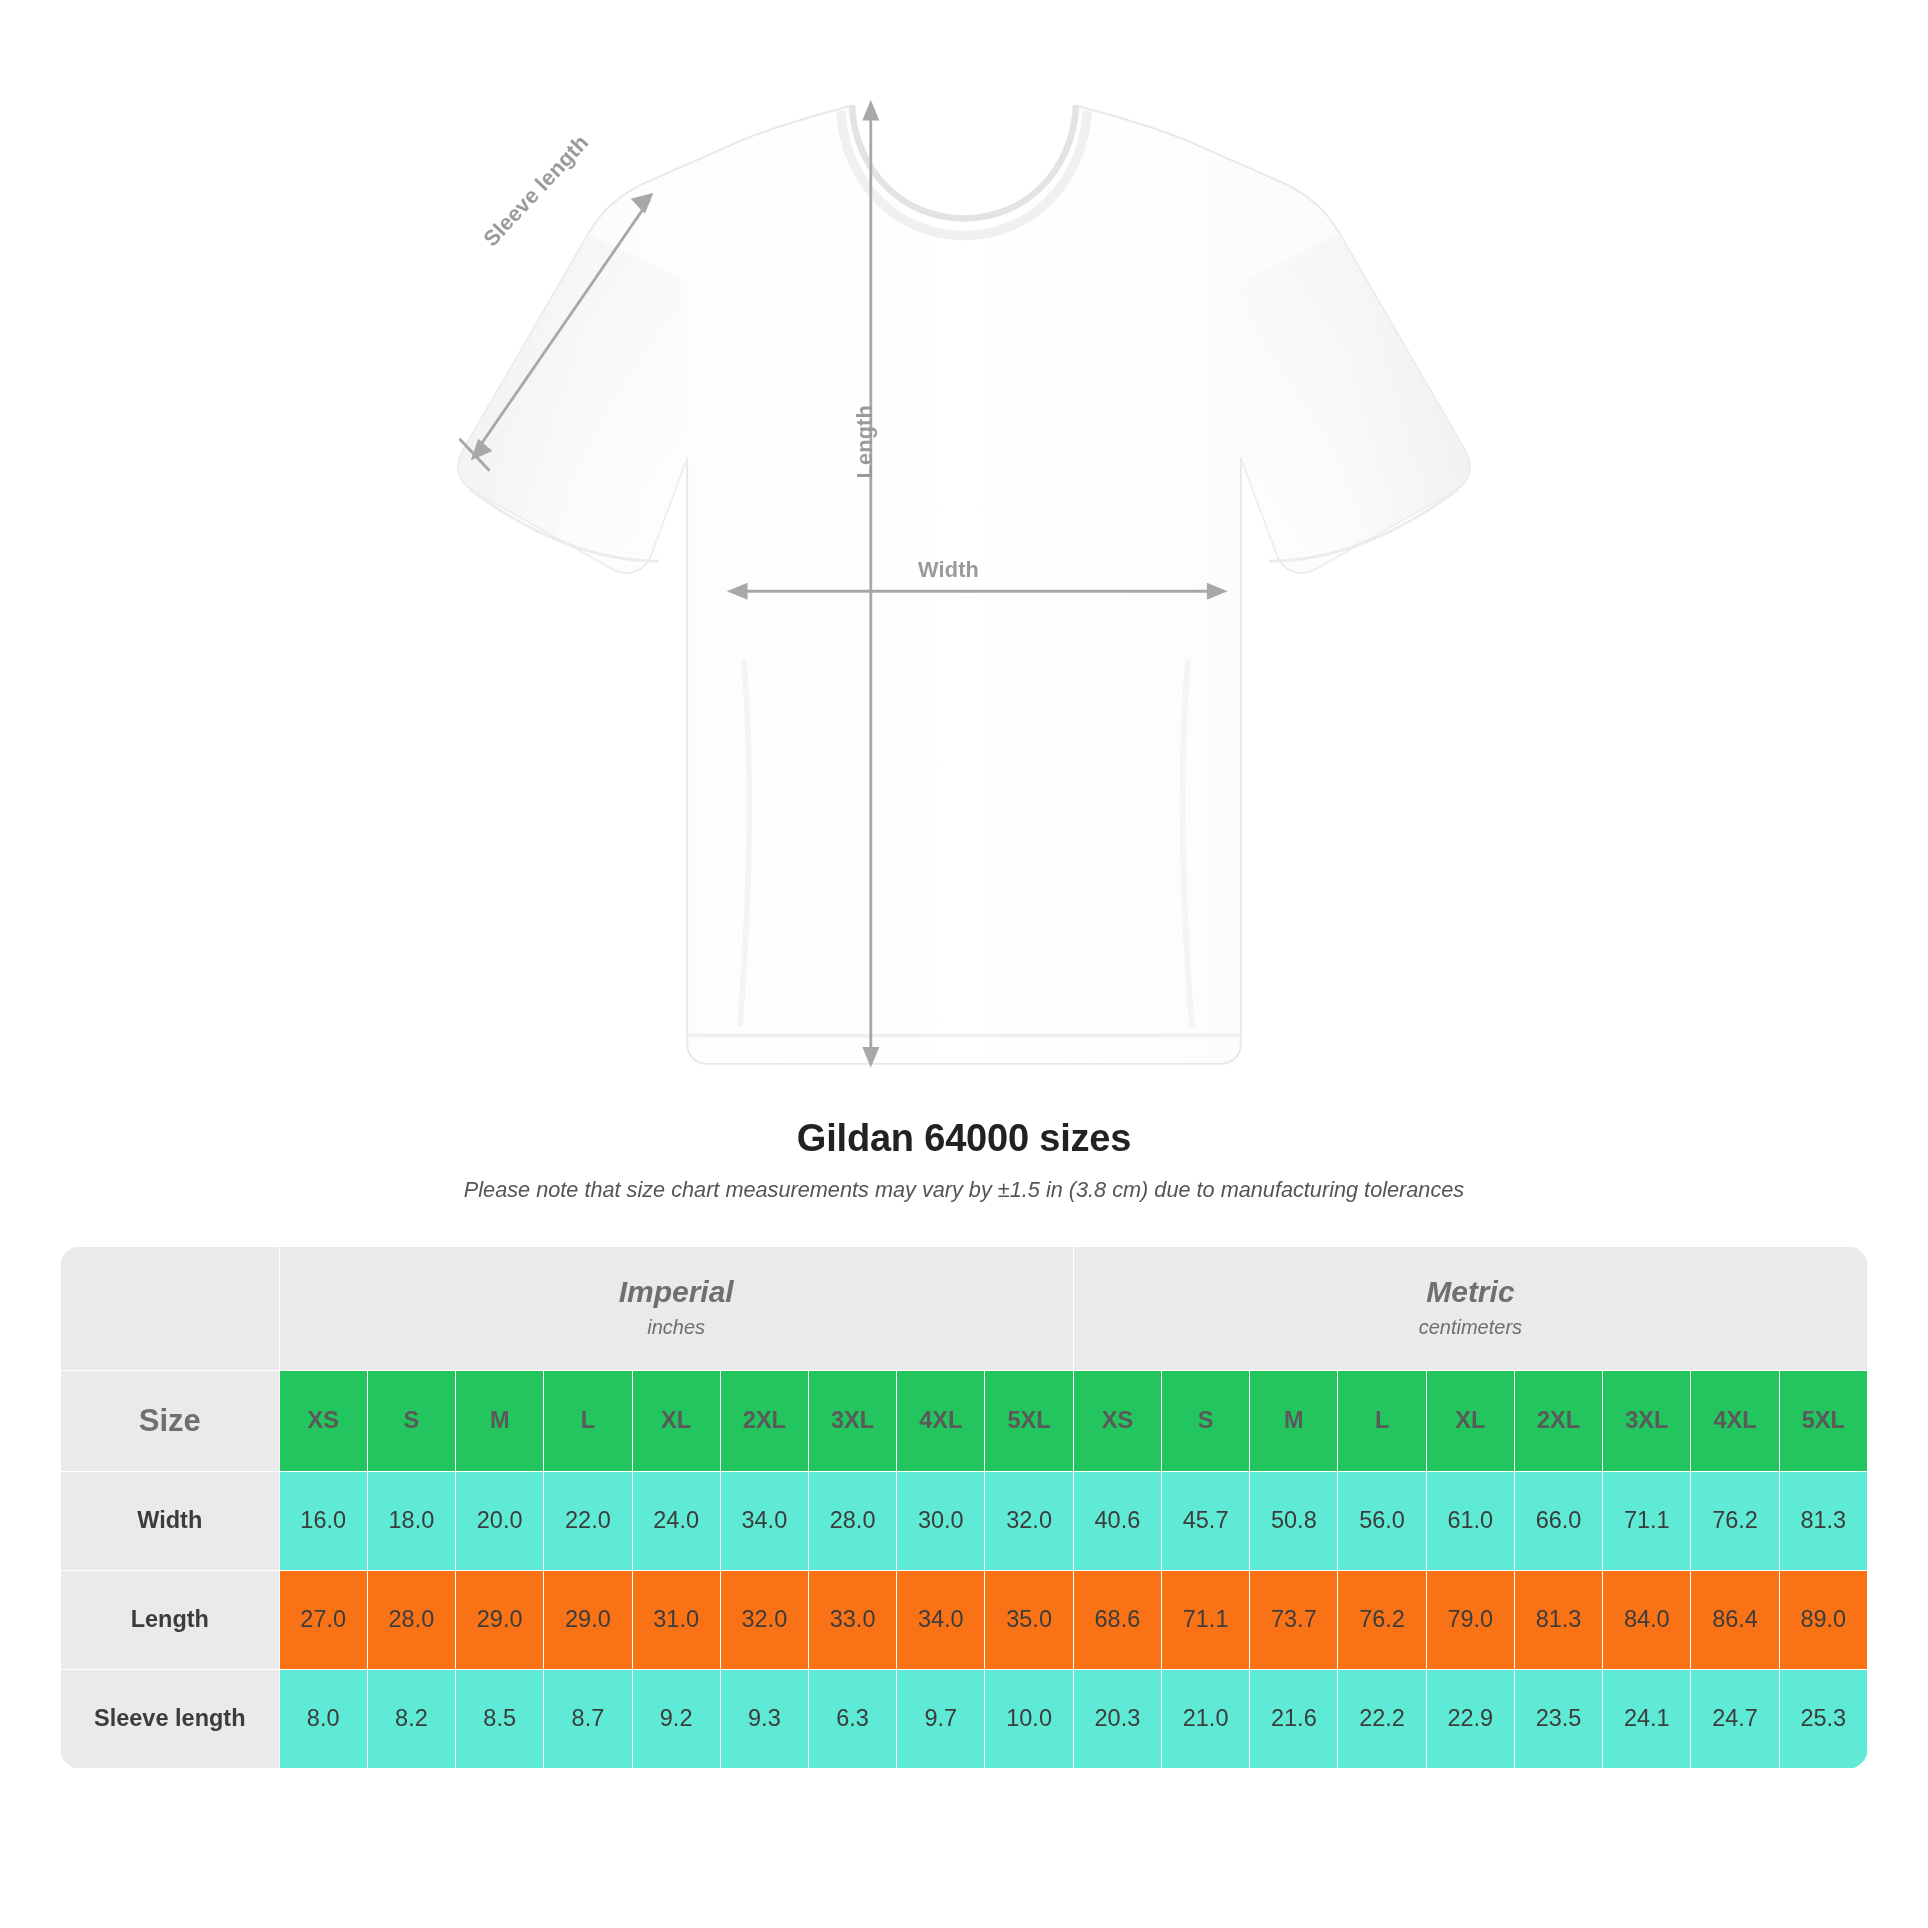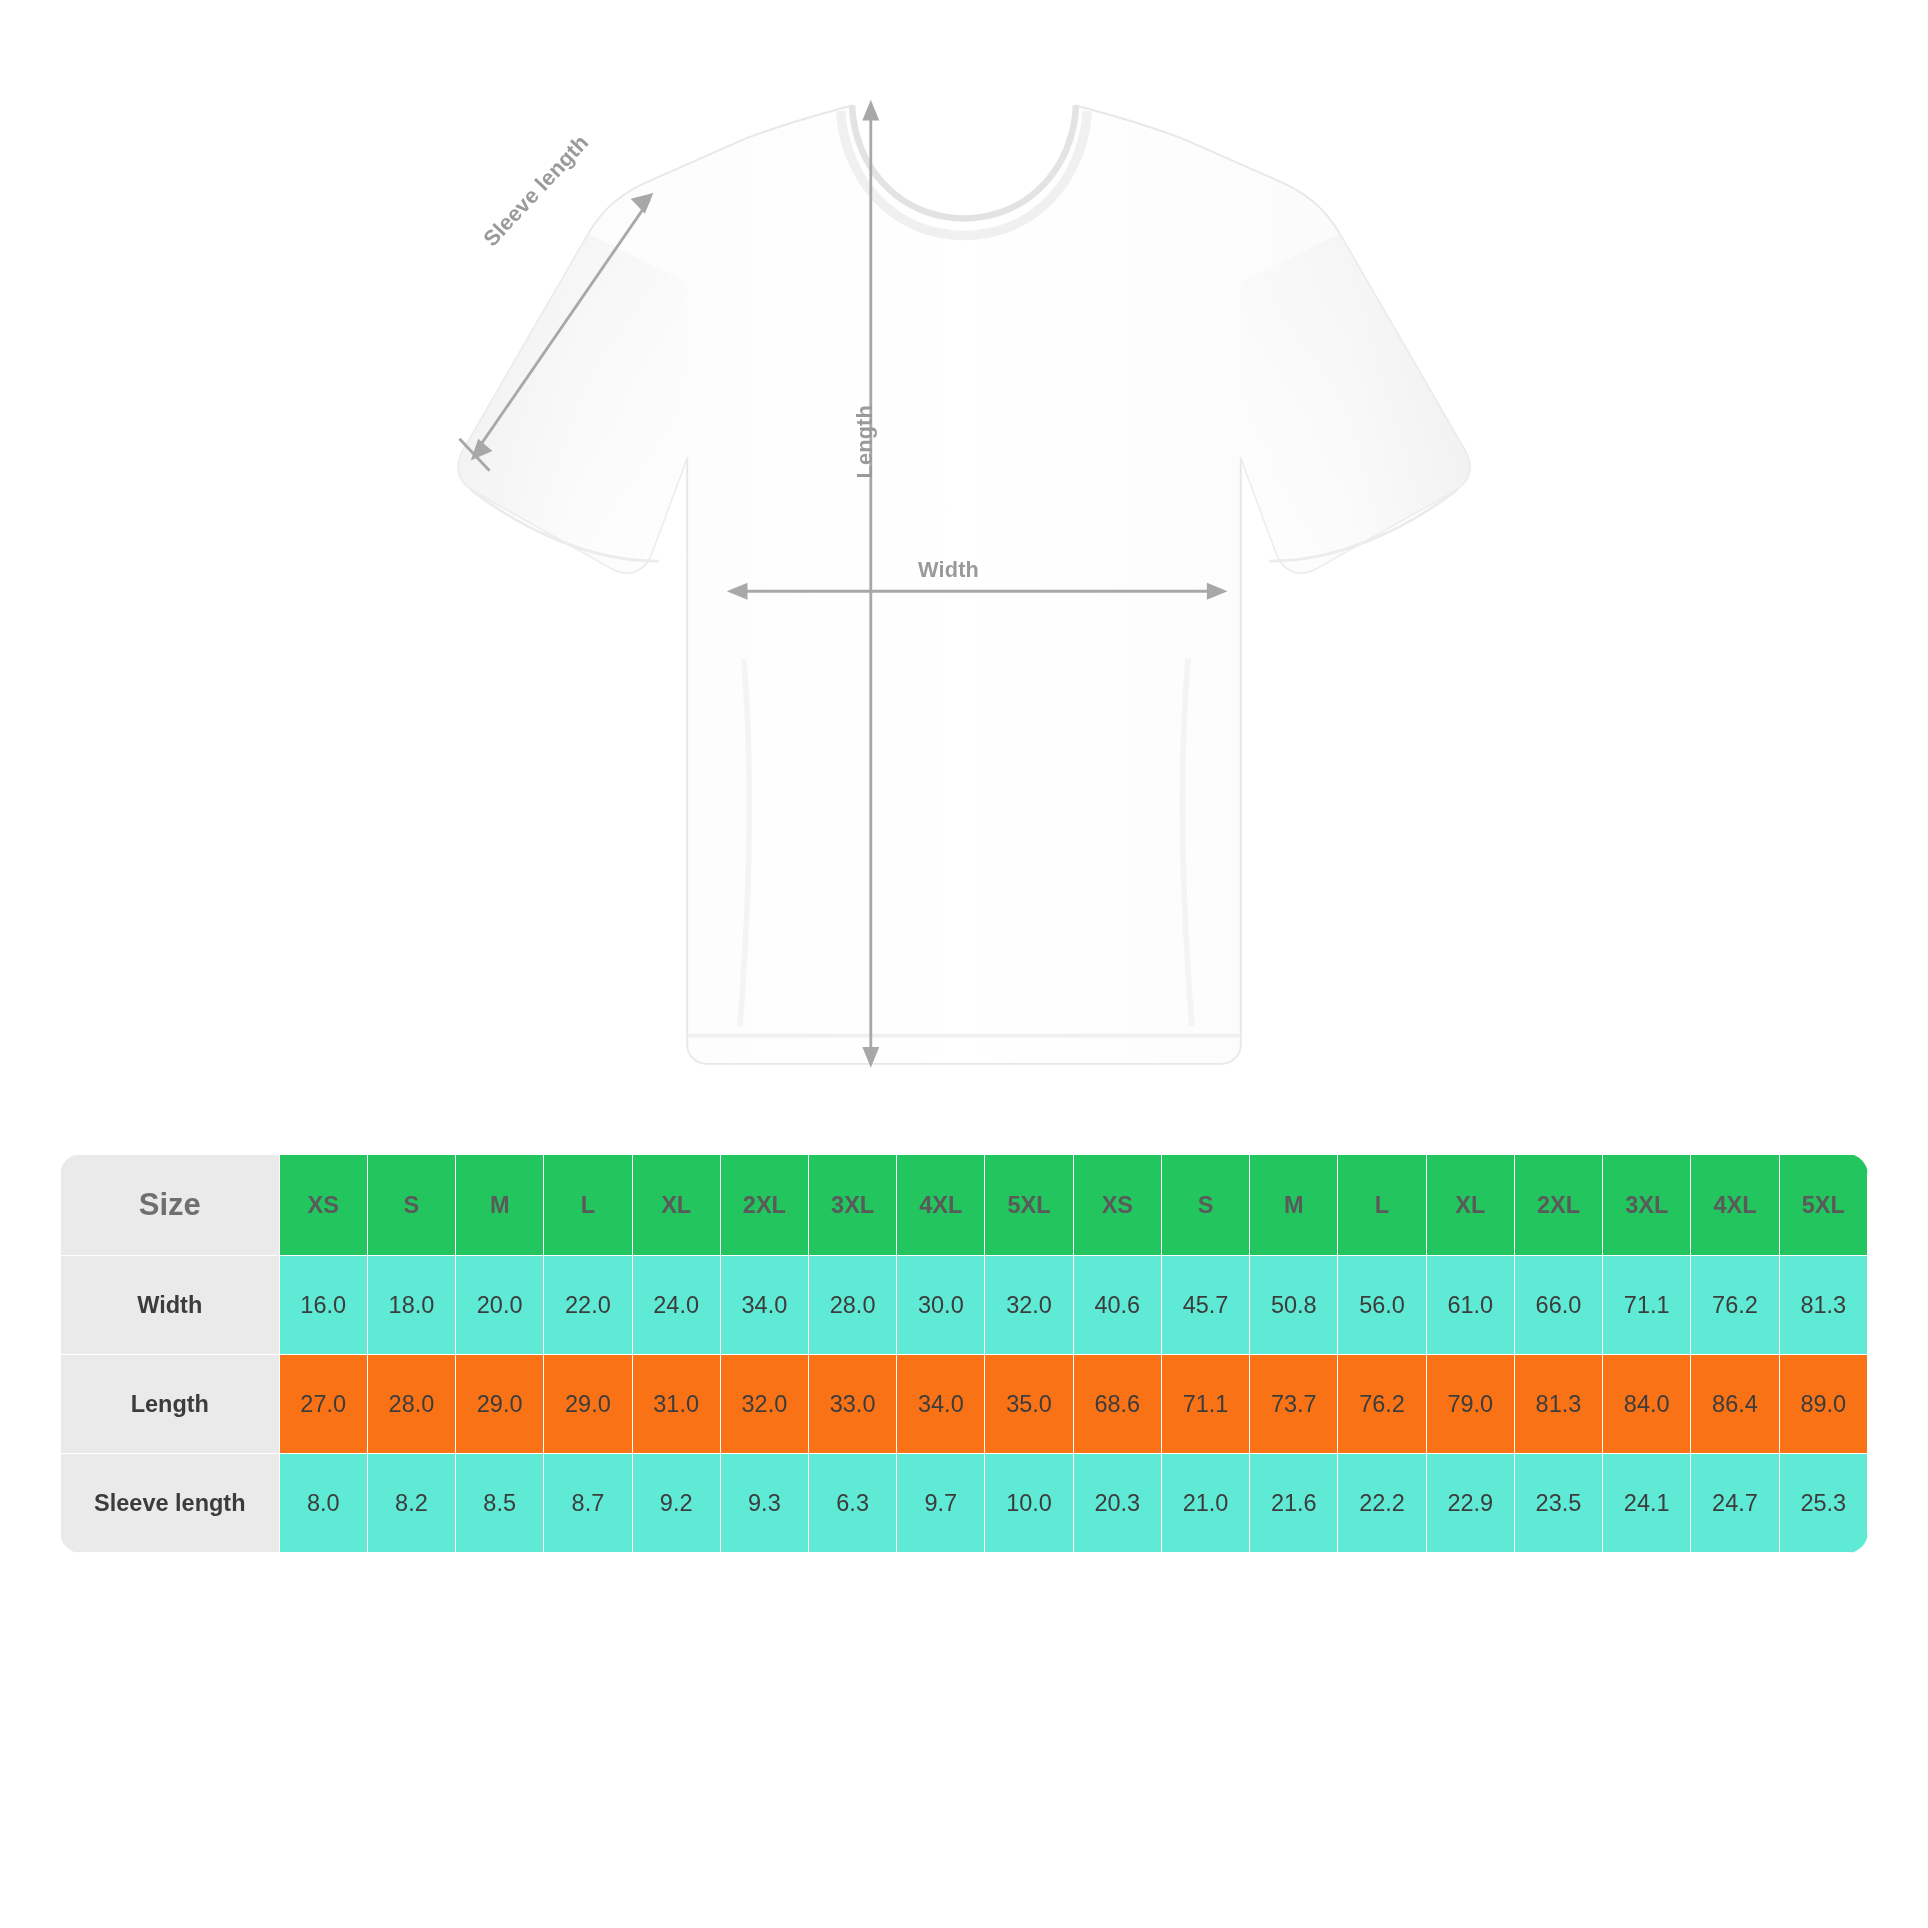--- a/index.html
+++ b/index.html
@@ -226,20 +226,24 @@
       <polygon points="500,489 508,466 523,479" fill="#a8a8a8"></polygon>
 
       <line x1="488" y1="466" x2="520" y2="500" stroke="#a8a8a8" stroke-width="3"></line>
     </svg>
 
     <div class="dim-label width-label">Width</div>
     <div class="dim-label length-label">Length</div>
     <div class="dim-label sleeve-label">Sleeve length</div>
   </div>
 
+  <div class="title-block">
+    <h1 class="chart-title">Gildan 64000 sizes</h1>
+    <p class="chart-note">Please note that size chart measurements may vary by ±1.5 in (3.8 cm) due to manufacturing tolerances</p>
+  </div>
 
   <div class="table-wrap">
     <table class="size-table">
       <colgroup>
         <col class="label-col">
         <col class="data-col">
           <col class="data-col">
           <col class="data-col">
           <col class="data-col">
           <col class="data-col">
@@ -251,20 +255,31 @@
           <col class="data-col">
           <col class="data-col">
           <col class="data-col">
           <col class="data-col">
         <col class="data-col">
           <col class="data-col">
           <col class="data-col">
           <col class="data-col">
       </colgroup>
       <tbody>
+        <tr class="unit-head">
+          <td></td>
+          <td colspan="9">
+            <div class="unit-title">Imperial</div>
+            <div class="unit-sub">inches</div>
+          </td>
+          <td colspan="9">
+            <div class="unit-title">Metric</div>
+            <div class="unit-sub">centimeters</div>
+          </td>
+        </tr>
 
         <tr class="hdr-row">
           <td class="row-head corner-cell">Size</td>
           <td class="col-head">XS</td>
           <td class="col-head">S</td>
           <td class="col-head">M</td>
           <td class="col-head">L</td>
           <td class="col-head">XL</td>
           <td class="col-head">2XL</td>
           <td class="col-head">3XL</td>

